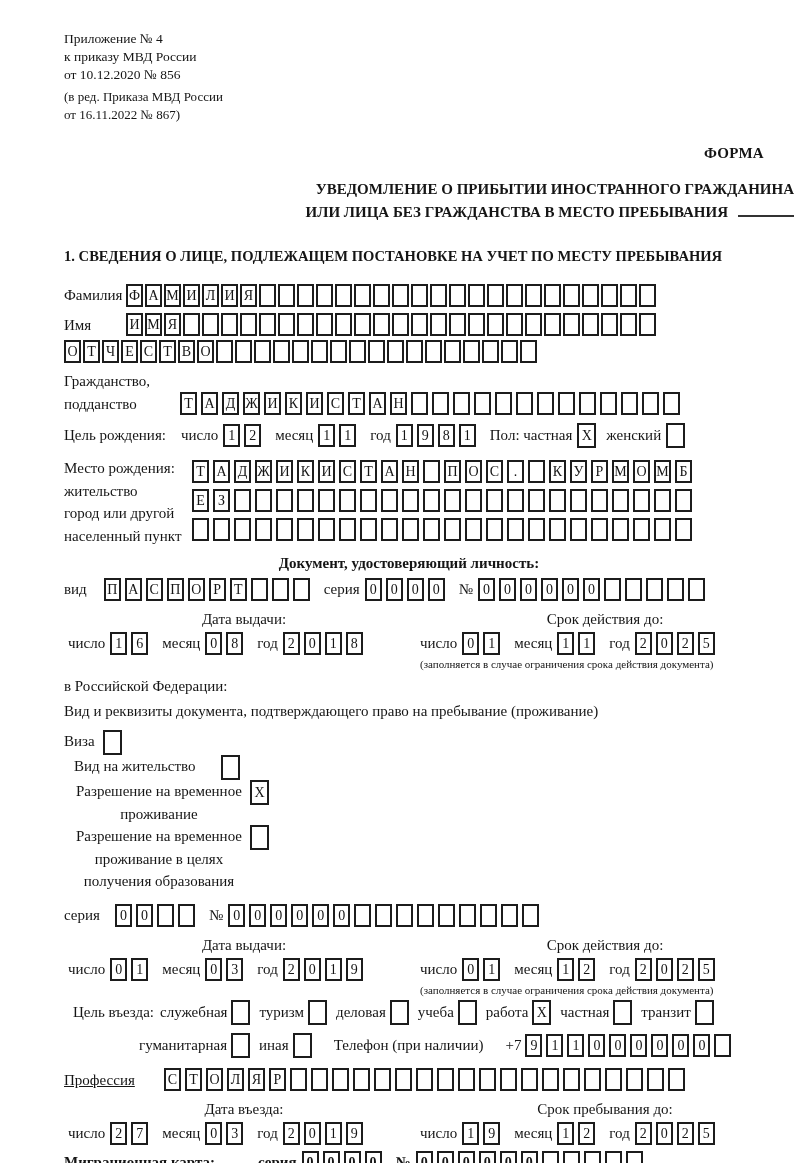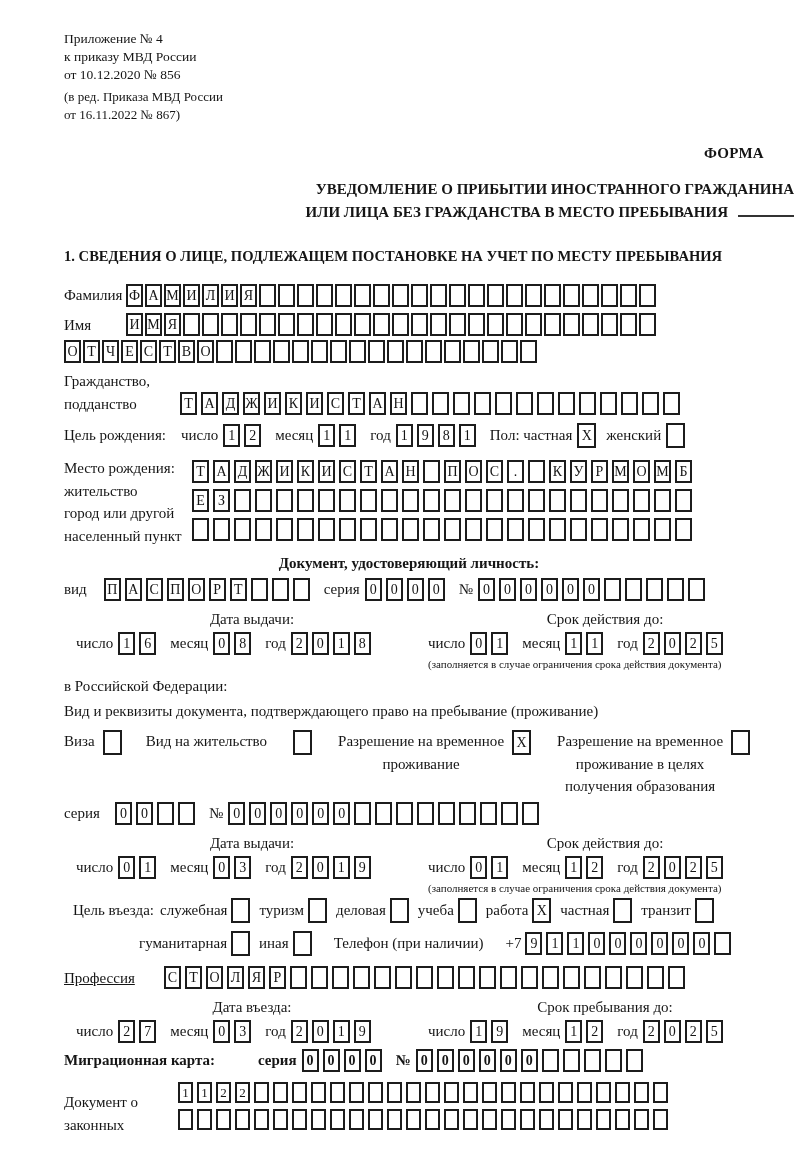--- a/index.html
+++ b/index.html
@@ -27,29 +27,29 @@
   .sm .cell { width:15px; height:21px; margin-right:4px; font-size:13px; line-height:18px; }
   .chk { flex:0 0 auto; display:inline-block; width:19px; height:25px; border:2px solid #1c1c1c;
          text-align:center; line-height:22px; font-size:14px; }
 
   .inline { display:flex; align-items:center; flex-wrap:nowrap; }
   .ilbl { margin:0 5px 0 10px; white-space:nowrap; }
   .ilbl.first { margin-left:0; }
 
   .doc-head { text-align:center; font-weight:bold; margin:8px 40px 6px 0; }
 
-  .dblock { margin:10px 12px 4px; }
+  .dblock { margin:10px 4px 4px; }
   .dcols { display:flex; }
   .dc1 { width:352px; flex:0 0 auto; } .dc2 { flex:1; }
   .dhead { text-align:center; margin-bottom:4px; }
   .drow { display:flex; align-items:center; }
   .note { font-size:11px; margin-top:3px; white-space:nowrap; }
 
   .textline { margin:8px 0 2px; }
-  .permit-row { display:flex; align-items:flex-start; margin:10px 0 4px; }
+  .permit-row { display:flex; align-items:flex-start; margin:10px 0 11px;flex-direction:column; }
   .permit-item { display:flex; align-items:flex-start; margin-right:14px; }
   .permit-item .ml { text-align:center; line-height:1.5; margin-right:8px; }
   .purpose { display:flex; align-items:center; flex-wrap:nowrap; margin-bottom:8px; }
   .purpose .ilbl { margin:0 4px 0 9px; }
   .indent { padding-left:66px; }
 </style>
 </head>
 <body>
 
 <div class="page">

